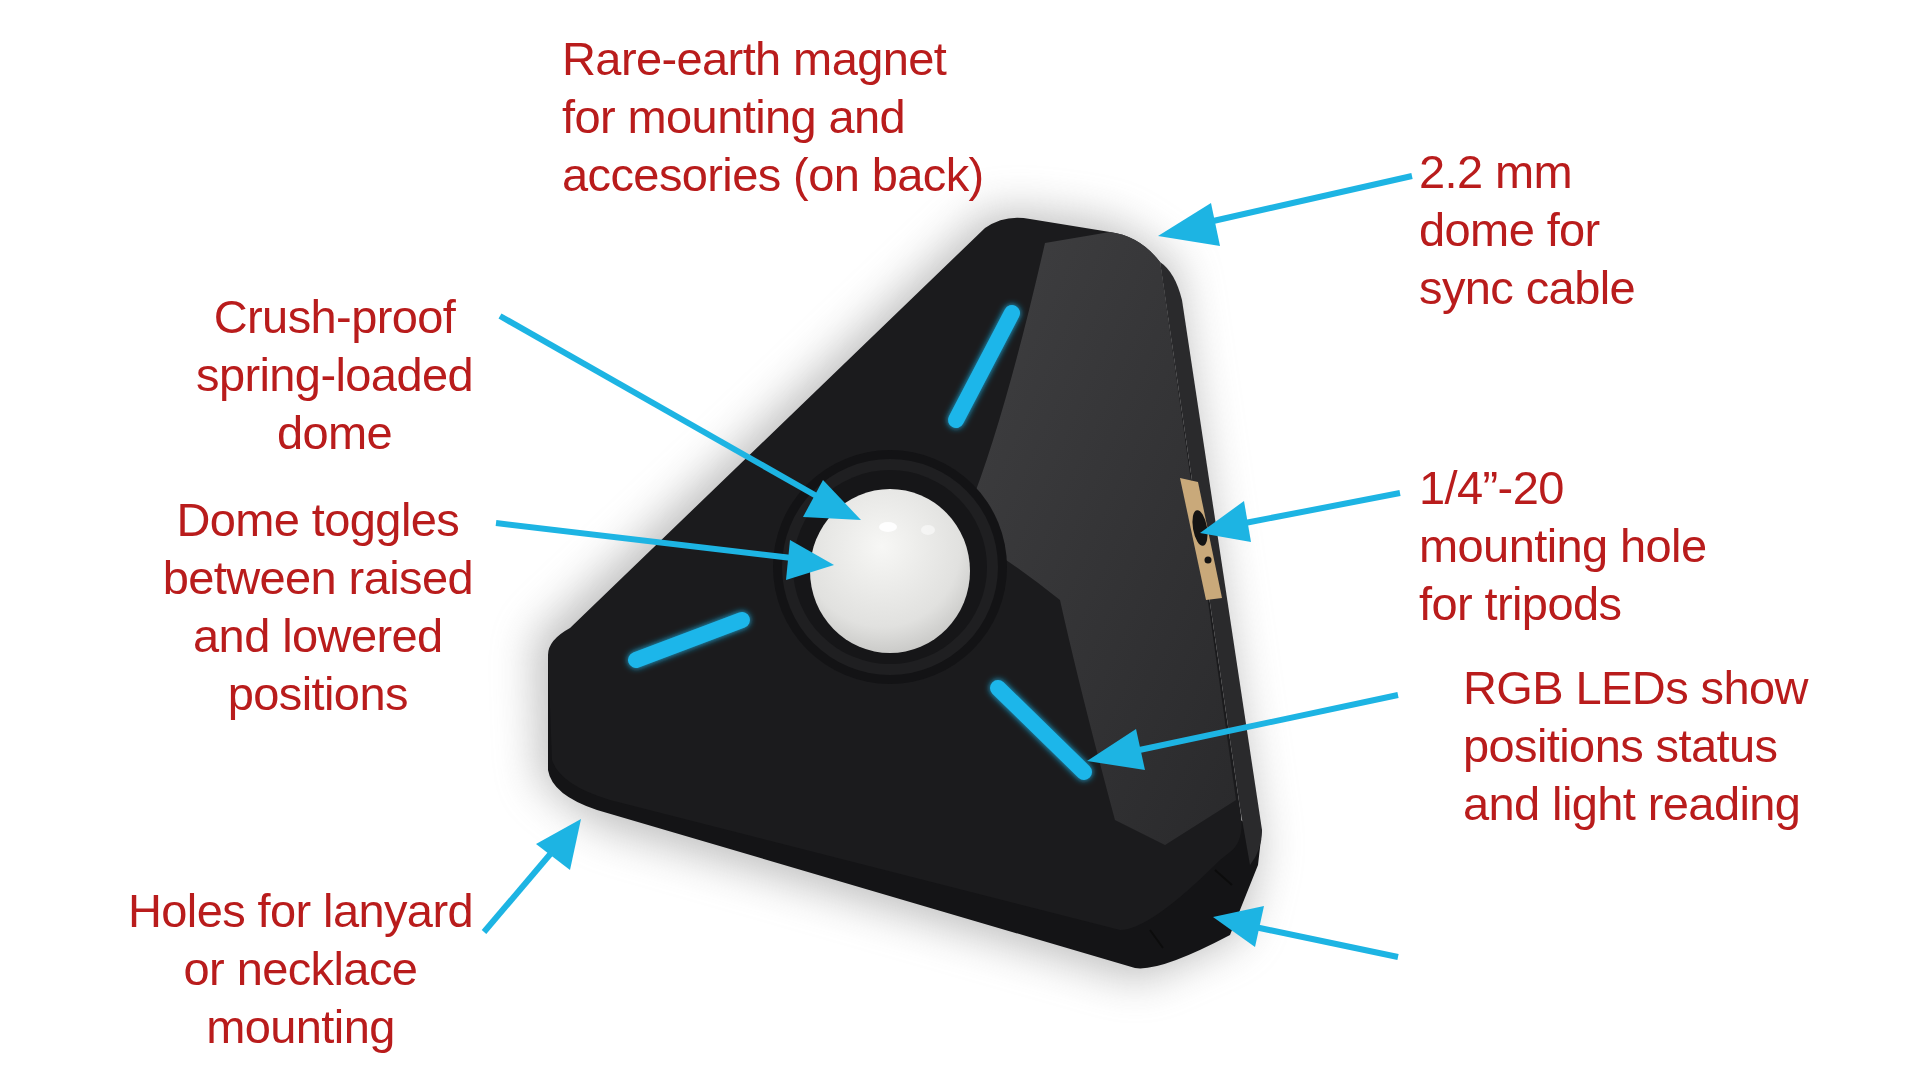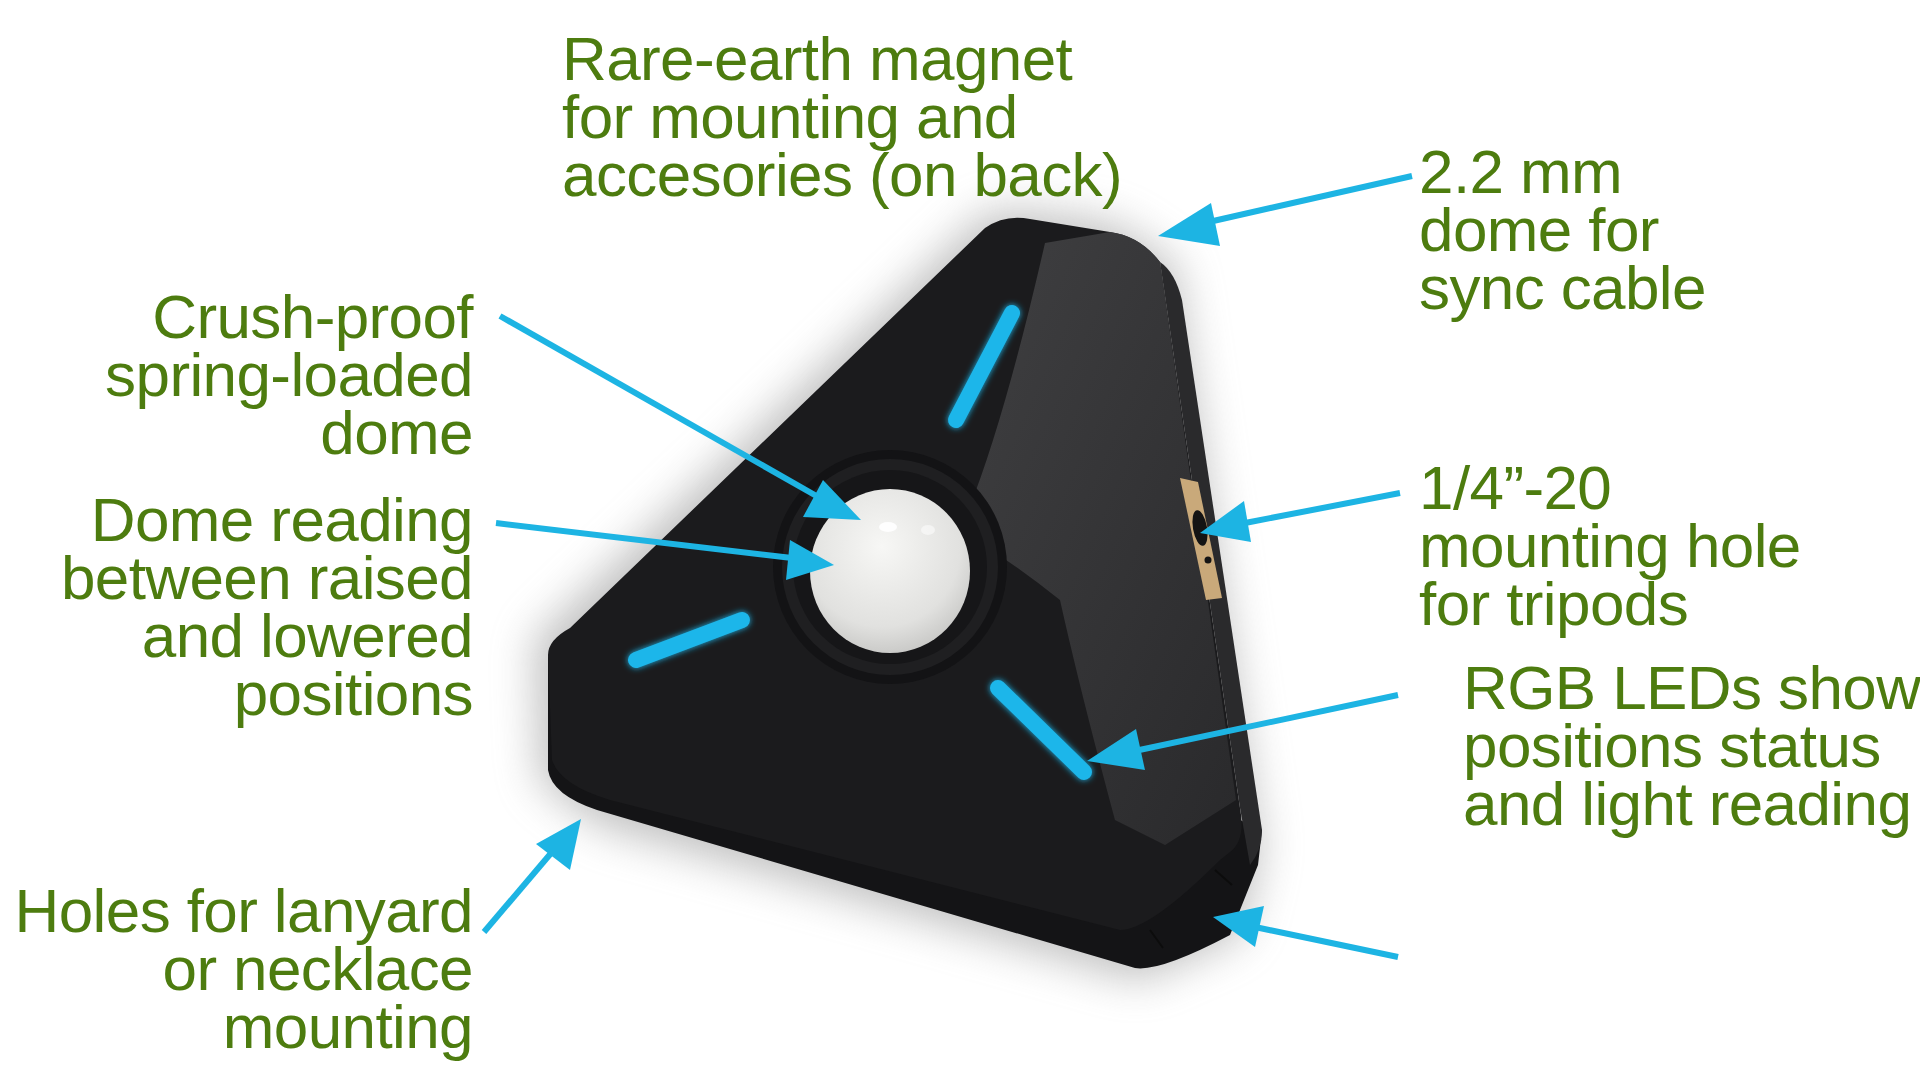--- a/index.html
+++ b/index.html
@@ -6,28 +6,28 @@
   body {
     width: 1920px; height: 1077px; position: relative; overflow: hidden;
     background: #ffffff;
     font-family: "Liberation Sans", "DejaVu Sans", sans-serif;
     color: #231f20;
   }
   .stage { position: absolute; left: 0; top: 0; width: 1920px; height: 1077px; }
   .stage svg { position: absolute; left: 0; top: 0; }
   .label {
     position: absolute;
-    font-size: 62px;
+    font-size: 47px;
     line-height: 58px;
     letter-spacing: -0.6px;
     white-space: nowrap;
-    color: #4d7c0f;
+    color: #b91c1c;
   }
   .label .line { display: block; }
-  .label.right-align { text-align: right; }
+  .label.right-align { text-align: center; }
   .label.left-align { text-align: left; }
 </style>
 </head>
 <body>
 
 <div class="stage">
 
   <svg width="1920" height="1077" viewBox="0 0 1920 1077">
     <defs>
       <radialGradient id="halo" cx="0.5" cy="0.55" r="0.55">
@@ -143,21 +143,21 @@
     <span class="line">sync cable</span>
   </div>
 
   <div class="label right-align" style="right:1447px; top:288px;">
     <span class="line">Crush-proof</span>
     <span class="line">spring-loaded</span>
     <span class="line">dome</span>
   </div>
 
   <div class="label right-align" style="right:1447px; top:491px;">
-    <span class="line">Dome reading</span>
+    <span class="line">Dome toggles</span>
     <span class="line">between raised</span>
     <span class="line">and lowered</span>
     <span class="line">positions</span>
   </div>
 
   <div class="label left-align" style="left:1419px; top:459px;">
     <span class="line">1/4”-20</span>
     <span class="line">mounting hole</span>
     <span class="line">for tripods</span>
   </div>

